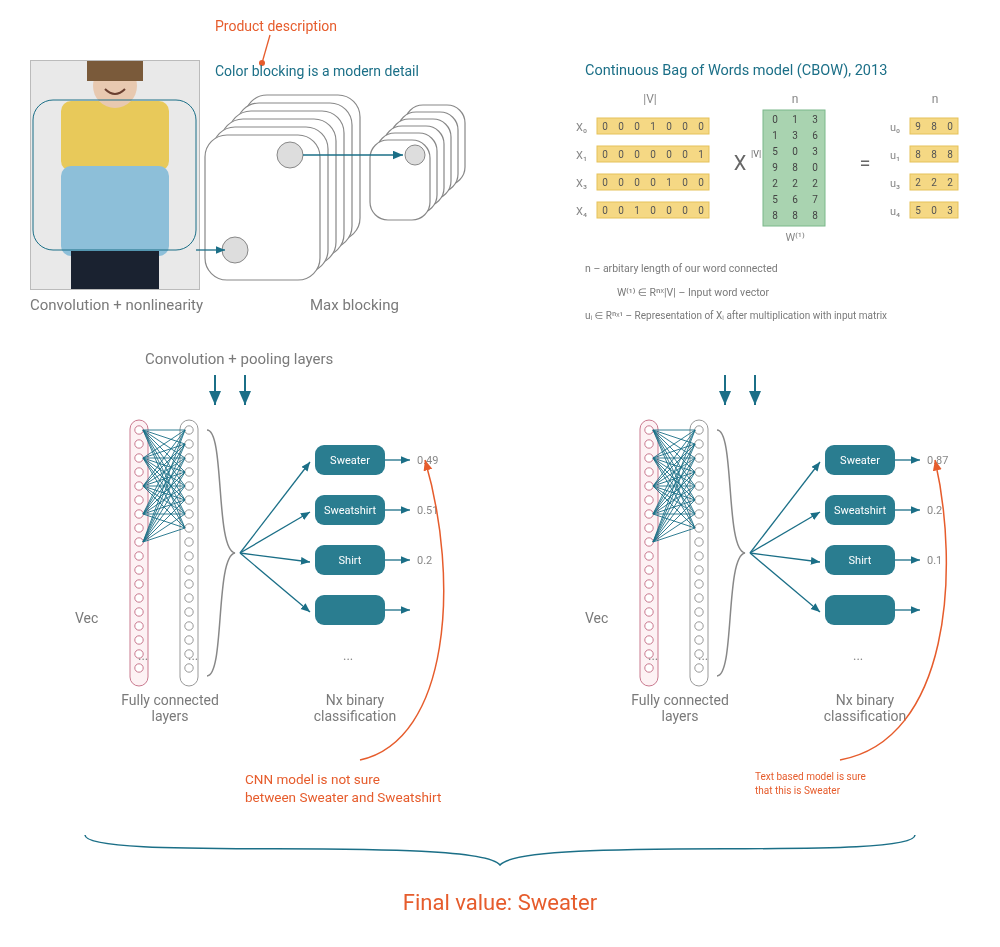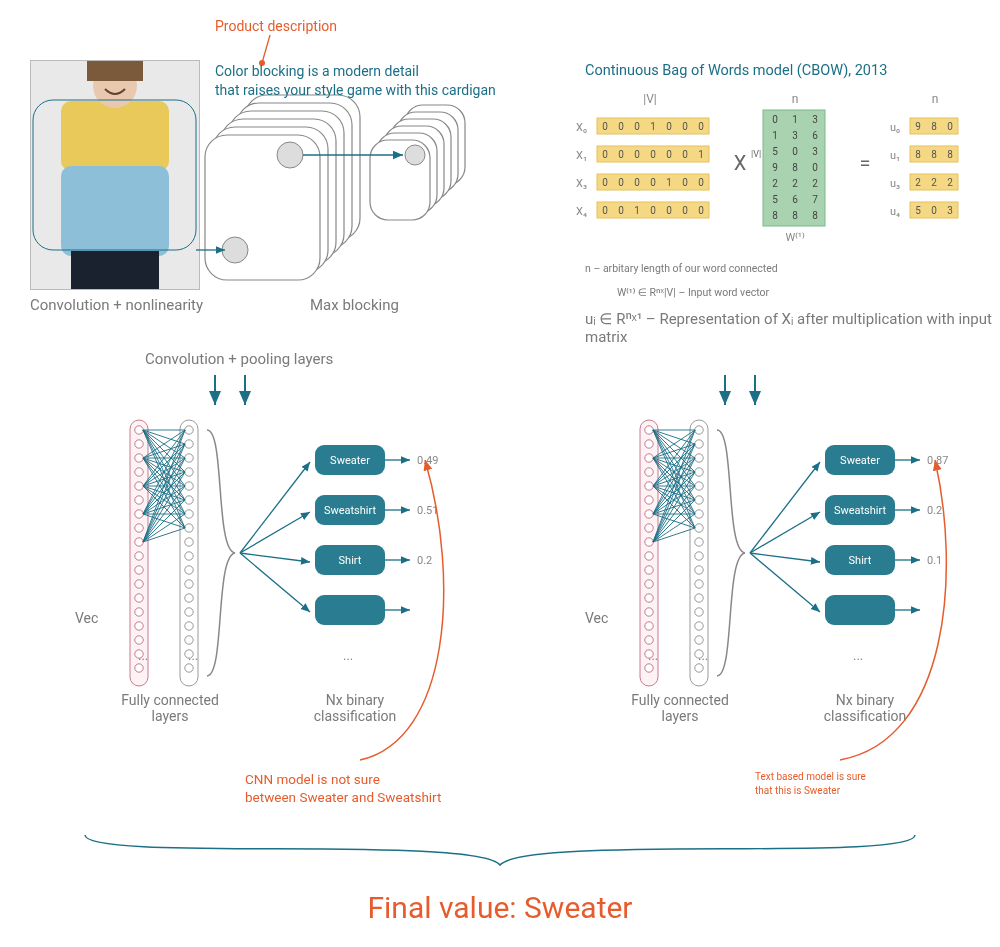--- a/index.html
+++ b/index.html
@@ -67,21 +67,20 @@
   <line x1="166" y1="190" x2="195" y2="190" stroke="#1b6f87" stroke-width="1.3" marker-end="url(#ah)"></line>
 </svg>
 
 <div class="abs orange bold" style="left:215px;top:18px;font-size:14px">Product description</div>
 <svg class="abs" style="left:260px;top:35px" width="20" height="35">
   <line x1="10" y1="0" x2="2" y2="28" stroke="#e65c2c" stroke-width="1.3"></line>
     <circle cx="2" cy="28" r="3" fill="#e65c2c"></circle>
 </svg>
 <div class="abs teal bold" style="left:215px;top:62px;font-size:14px;line-height:1.35">
   <span>Color blocking is a modern detail</span><br>
-  <span>that raises your style game with this cardigan</span>
 </div>
 
 <div class="abs teal bold" style="left:585px;top:62px;font-size:14.5px">Continuous Bag of Words model (CBOW), 2013</div>
 
 <svg class="abs" style="left:565px;top:85px" width="410" height="170">
   <text x="85" y="18" font-size="12" fill="#888" text-anchor="middle">|V|</text>
   <text x="230" y="18" font-size="12" fill="#888" text-anchor="middle">n</text>
   <text x="370" y="18" font-size="12" fill="#888" text-anchor="middle">n</text>
 
   <g id="xrows">
@@ -172,21 +171,21 @@
       <text x="335" y="130" font-size="11" fill="#888" text-anchor="end">u₄</text>
       <rect x="345" y="117" width="48" height="16" fill="#f5d884" stroke="#e5c25a"></rect>
       <text x="353" y="129" font-size="10" fill="#555" text-anchor="middle">5</text>
       <text x="369" y="129" font-size="10" fill="#555" text-anchor="middle">0</text>
       <text x="385" y="129" font-size="10" fill="#555" text-anchor="middle">3</text>
     </g>
 </svg>
 
 <div class="abs grey" style="left:585px;top:262px;font-size:10.5px">n – arbitary length of our word connected</div>
 <div class="abs grey" style="left:617px;top:286px;font-size:10.5px">W⁽¹⁾ ∈ Rⁿˣ|V| – Input word vector</div>
-<div class="abs grey" style="left:585px;top:310px;font-size:15px">uᵢ ∈ Rⁿˣ¹ – Representation of Xᵢ after multiplication with input matrix</div>
+<div class="abs grey" style="left:585px;top:310px;font-size:10px">uᵢ ∈ Rⁿˣ¹ – Representation of Xᵢ after multiplication with input matrix</div>
 
 <div class="abs grey" style="left:145px;top:350px;font-size:15px">Convolution + pooling layers</div>
 <svg class="abs" style="left:205px;top:375px" width="60" height="40">
   <line x1="10" y1="0" x2="10" y2="30" stroke="#1b6f87" stroke-width="2" marker-end="url(#ah)"></line>
   <line x1="40" y1="0" x2="40" y2="30" stroke="#1b6f87" stroke-width="2" marker-end="url(#ah)"></line>
 </svg>
 <svg class="abs" style="left:715px;top:375px" width="60" height="40">
   <line x1="10" y1="0" x2="10" y2="30" stroke="#1b6f87" stroke-width="2" marker-end="url(#ah)"></line>
   <line x1="40" y1="0" x2="40" y2="30" stroke="#1b6f87" stroke-width="2" marker-end="url(#ah)"></line>
 </svg>
@@ -444,13 +443,13 @@
   <path d="M30 310 C140 290 150 120 125 10" stroke="#e65c2c" stroke-width="1.5" fill="none" marker-end="url(#ao)"></path>
 </svg>
 <div class="abs orange bold" style="left:755px;top:770px;font-size:10px;line-height:1.35">
   <span>Text based model is sure</span><br>
   <span>that this is Sweater</span>
 </div>
 
 <svg class="abs" style="left:85px;top:830px" width="830" height="60">
   <path d="M0 5 C0 32 390 5 415 35 C440 5 830 32 830 5" stroke="#1b6f87" fill="none" stroke-width="1.5"></path>
 </svg>
-<div class="abs orange bold" style="left:0;right:0;top:890px;text-align:center;font-size:30px">Final value: Sweater</div>
+<div class="abs orange bold" style="left:0;right:0;top:890px;text-align:center;font-size:22px">Final value: Sweater</div>
 
 </body></html>

